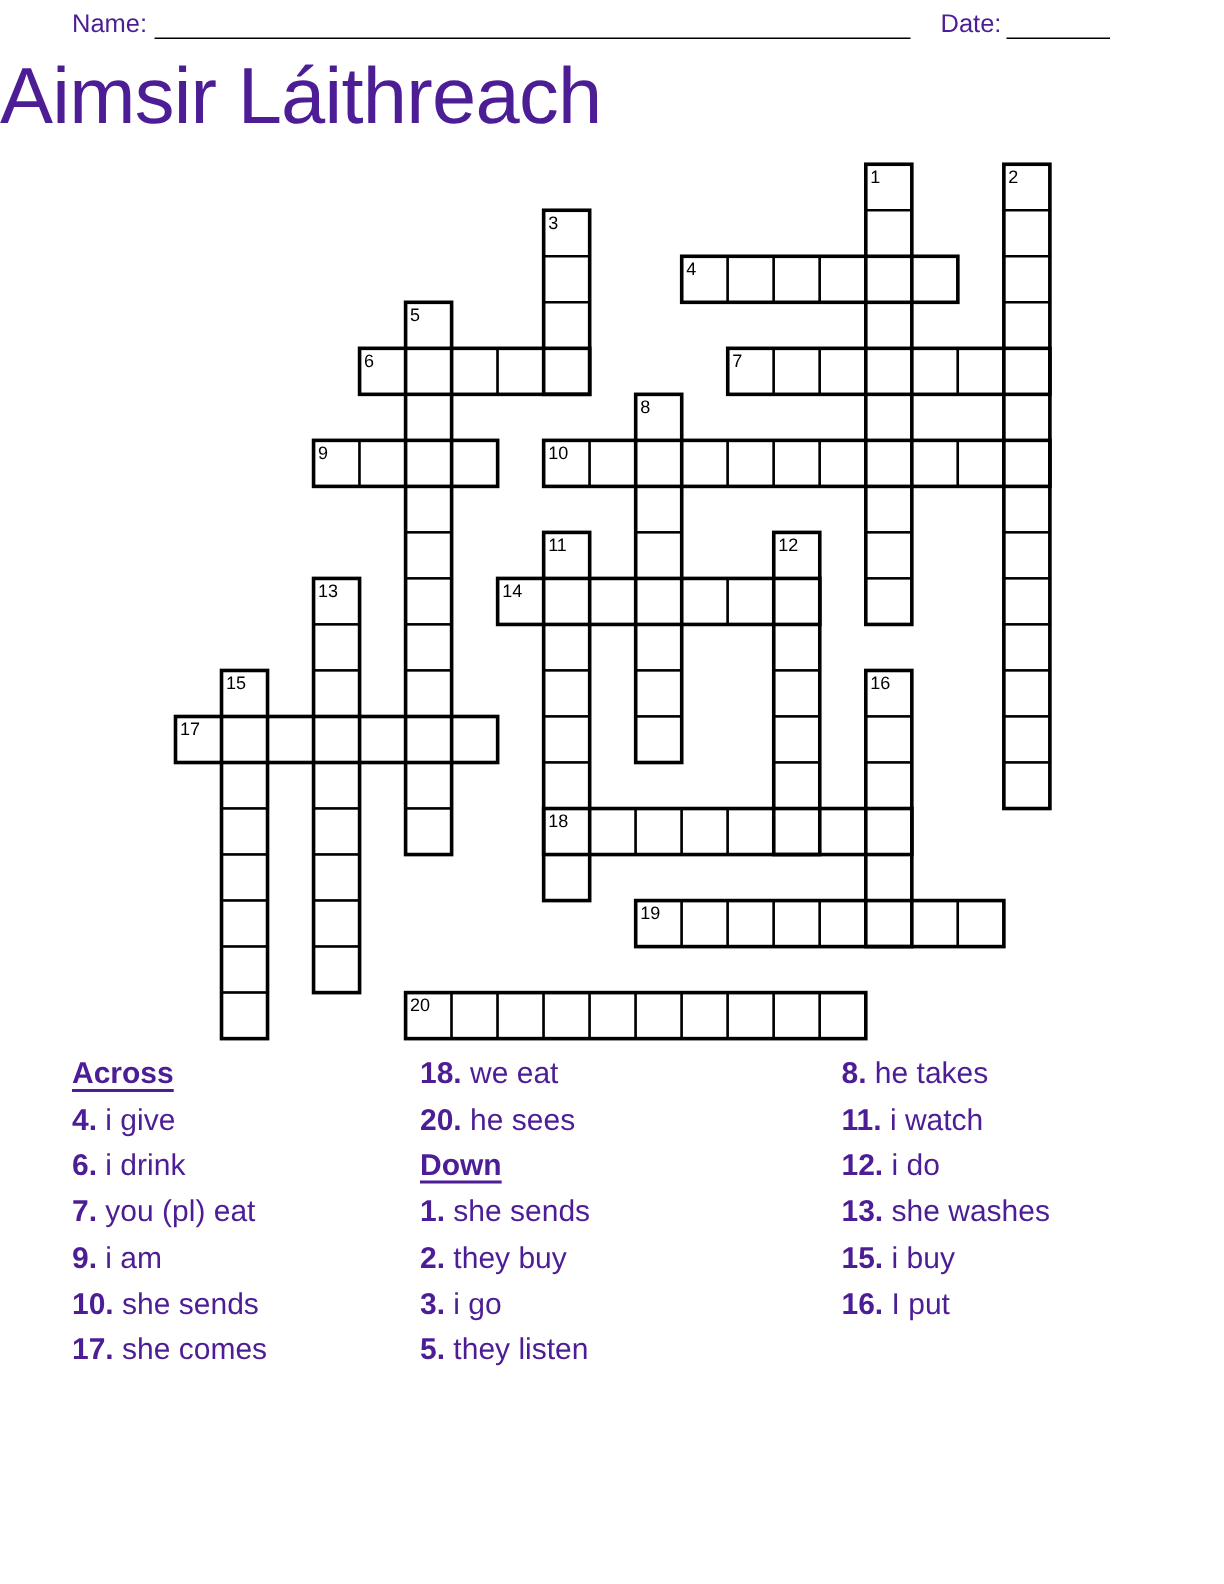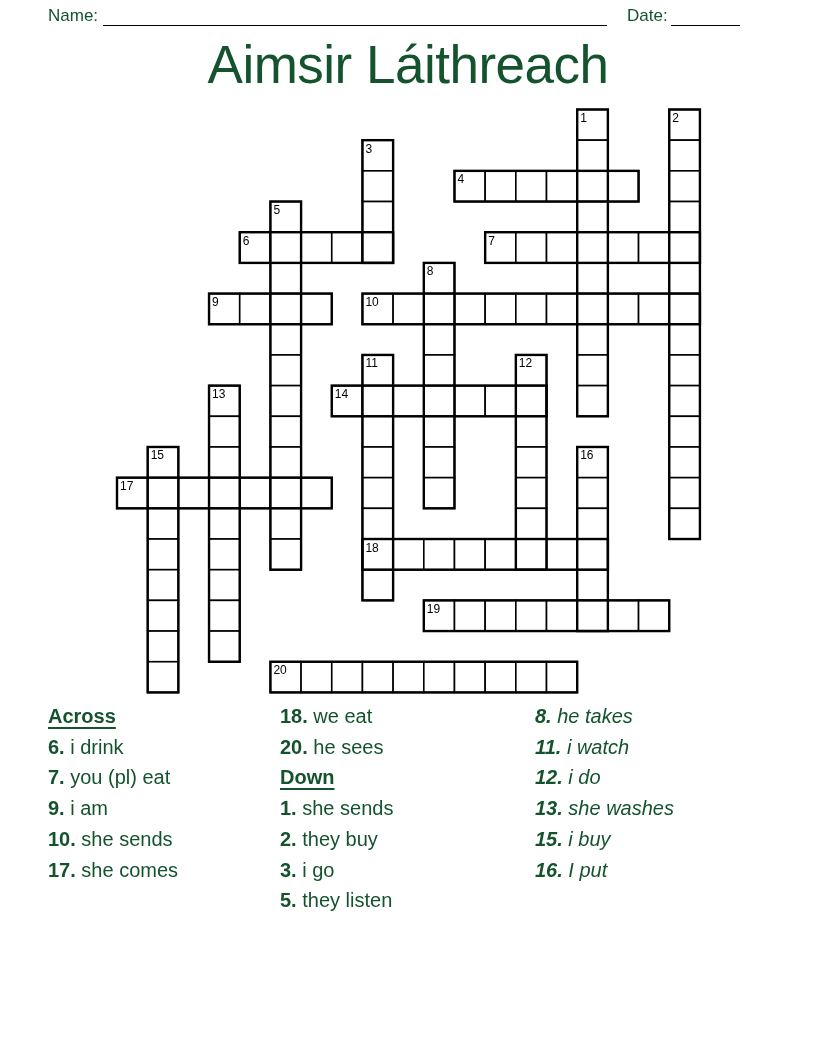--- a/index.html
+++ b/index.html
@@ -1,34 +1,34 @@
 <!DOCTYPE html>
 <html><head>
 <meta charset="utf-8">
 <style>
   html,body{margin:0;padding:0;background:#fff;}
   .page{
     position:relative;width:816px;height:1056px;background:#ffffff;overflow:hidden;
-    font-family:"Liberation Sans","DejaVu Sans",sans-serif;color:#14532d;
+    font-family:"Liberation Sans","DejaVu Sans",sans-serif;color:#4c1d95;
   }
   .hdr-label{position:absolute;top:6px;font-size:17px;line-height:20px;}
   .hdr-line{position:absolute;top:7px;height:18px;border-bottom:1.8px solid #000;}
   #name-label{left:48px;}
   #name-line{left:103px;width:504px;}
   #date-label{left:627px;}
   #date-line{left:671px;width:69px;}
   .title{
-    position:absolute;top:36px;left:0;width:100%;text-align:center;
+    position:absolute;top:36px;left:0;width:100%;
     font-size:53px;line-height:58px;letter-spacing:-0.5px;font-weight:400;
   }
   #grid-svg{position:absolute;left:0;top:0;}
   .clue-col{position:absolute;top:701px;width:245px;font-size:20px;line-height:30.7px;white-space:nowrap;}
   #clue-col-0{left:48px;}
   #clue-col-1{left:280px;}
-  #clue-col-2{left:535px;font-style:italic;}
+  #clue-col-2{left:561px;}
   .clue-header{
     font-weight:700;text-decoration:underline;
     text-decoration-thickness:2px;text-underline-offset:4px;
   }
   .clue .num{font-weight:700;}
 </style>
 </head>
 <body>
 
 <div class="page">
@@ -237,20 +237,21 @@
       <text x="426.8" y="275.4" font-size="12" fill="#000">8</text>
       <text x="365.44" y="367.44" font-size="12" fill="#000">11</text>
       <text x="518.8399999999999" y="367.44" font-size="12" fill="#000">12</text>
       <text x="212.04" y="398.12" font-size="12" fill="#000">13</text>
       <text x="150.68" y="459.48" font-size="12" fill="#000">15</text>
       <text x="580.2" y="459.48" font-size="12" fill="#000">16</text>
     </svg>
 
   <div class="clue-col" id="clue-col-0">
       <div class="clue-header">Across</div>
+      <div class="clue"><span class="num">4.</span><span> i give</span></div>
       <div class="clue"><span class="num">6.</span><span> i drink</span></div>
       <div class="clue"><span class="num">7.</span><span> you (pl) eat</span></div>
       <div class="clue"><span class="num">9.</span><span> i am</span></div>
       <div class="clue"><span class="num">10.</span><span> she sends</span></div>
       <div class="clue"><span class="num">17.</span><span> she comes</span></div>
     </div>
   <div class="clue-col" id="clue-col-1">
       <div class="clue"><span class="num">18.</span><span> we eat</span></div>
       <div class="clue"><span class="num">20.</span><span> he sees</span></div>
       <div class="clue-header">Down</div>

